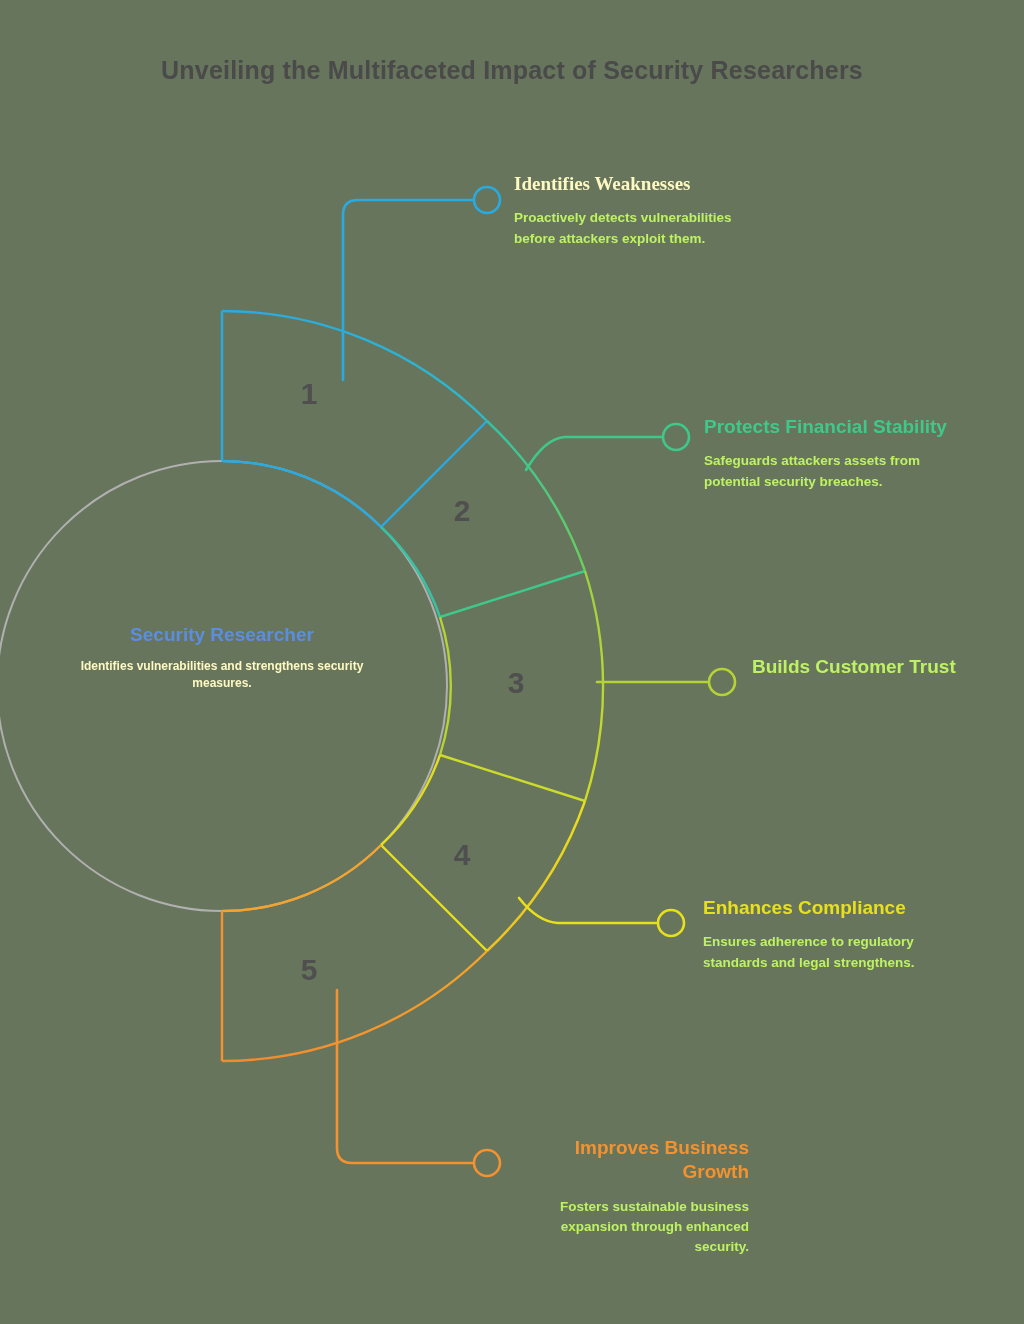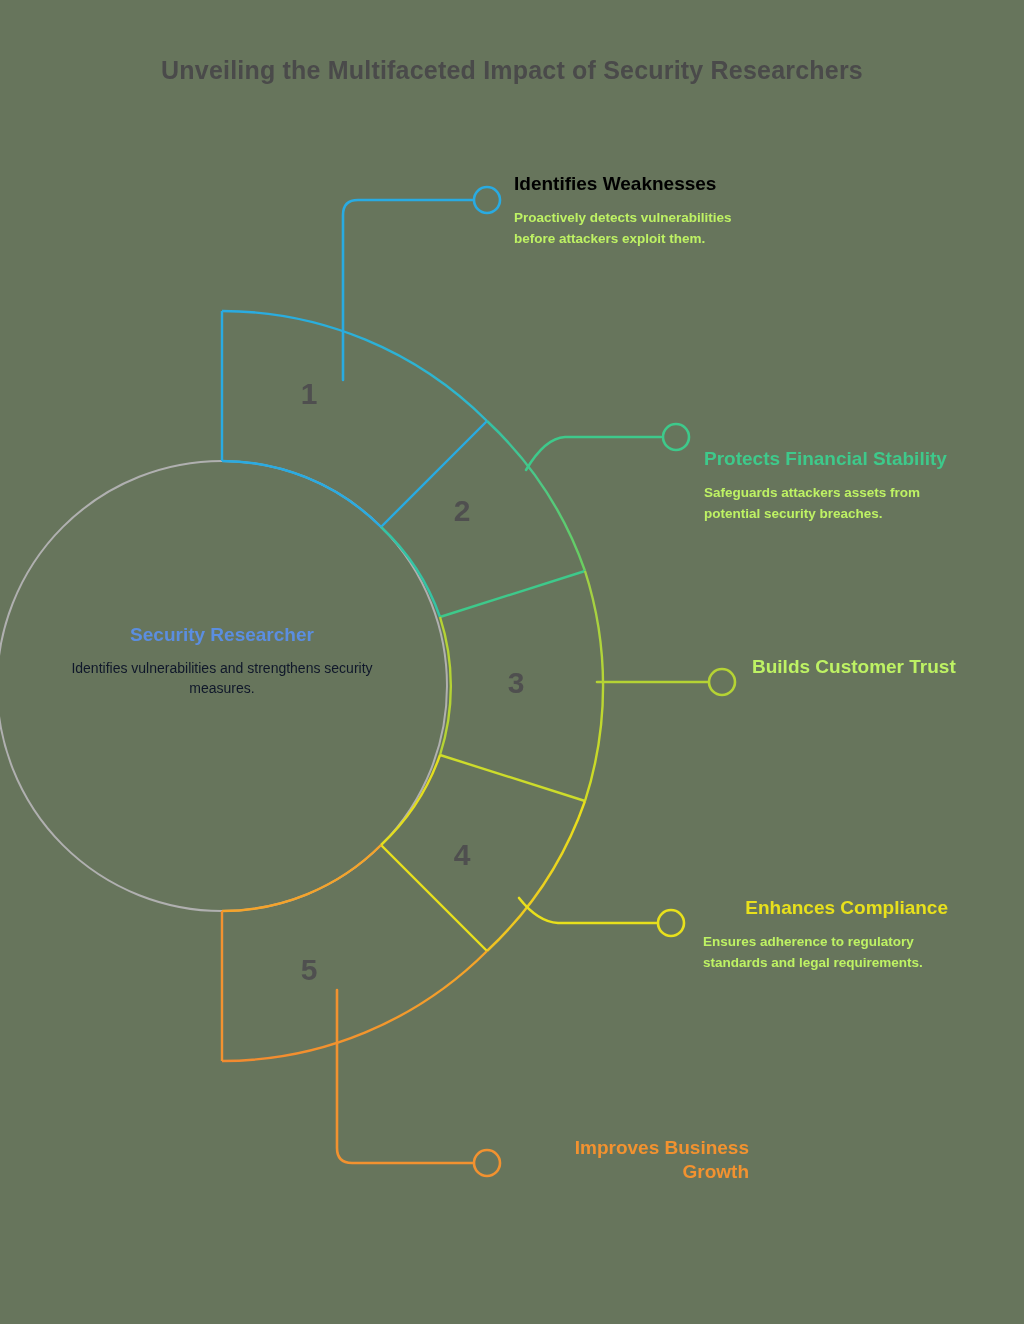--- a/index.html
+++ b/index.html
@@ -54,23 +54,23 @@
     text-align: center;
     margin-top: 12px;
   }
   .hub-title {
     font-size: 19px;
     font-weight: bold;
     color: #5b8ee0;
     margin-bottom: 12px;
   }
   .hub-desc {
-    font-size: 14px;
-    font-weight: normal;
-    color: #0f172a;
+    font-size: 12px;
+    font-weight: bold;
+    color: #fef9c3;
     line-height: 1.45;
   }
   .callout {
     position: absolute;
     width: 250px;
   }
   .callout-title {
     font-size: 19px;
     font-weight: bold;
     line-height: 1.28;
@@ -190,35 +190,36 @@
   <div class="seg-num" style="left:516px; top:683px;">3</div>
   <div class="seg-num" style="left:462px; top:855px;">4</div>
   <div class="seg-num" style="left:309px; top:970px;">5</div>
 
   <div class="hub">
     <div class="hub-title">Security Researcher</div>
     <div class="hub-desc">Identifies vulnerabilities and strengthens security measures.</div>
   </div>
 
   <div class="callout c1">
-    <div class="callout-title" style="color:#000000;">Identifies Weaknesses</div>
+    <div class="callout-title" style="color:#fef9c3;font-family:Liberation Serif, serif;">Identifies Weaknesses</div>
     <div class="callout-desc">Proactively detects vulnerabilities before attackers exploit them.</div>
   </div>
 
   <div class="callout c2">
-    <div class="callout-title" style="color:#3ec98b;margin-top:32px;">Protects Financial Stability</div>
+    <div class="callout-title" style="color:#3ec98b;">Protects Financial Stability</div>
     <div class="callout-desc">Safeguards attackers assets from potential security breaches.</div>
   </div>
 
   <div class="callout c3">
     <div class="callout-title" style="color:#bef264;">Builds Customer Trust</div>
   </div>
 
   <div class="callout c4">
-    <div class="callout-title" style="color:#e8e01c;text-align:right;">Enhances Compliance</div>
-    <div class="callout-desc">Ensures adherence to regulatory standards and legal requirements.</div>
+    <div class="callout-title" style="color:#e8e01c;">Enhances Compliance</div>
+    <div class="callout-desc">Ensures adherence to regulatory standards and legal strengthens.</div>
   </div>
 
   <div class="callout c5">
     <div class="callout-title" style="color:#f29230;">Improves Business Growth</div>
+    <div class="callout-desc">Fosters sustainable business expansion through enhanced security.</div>
   </div>
 
 </div>
 
 </body></html>

